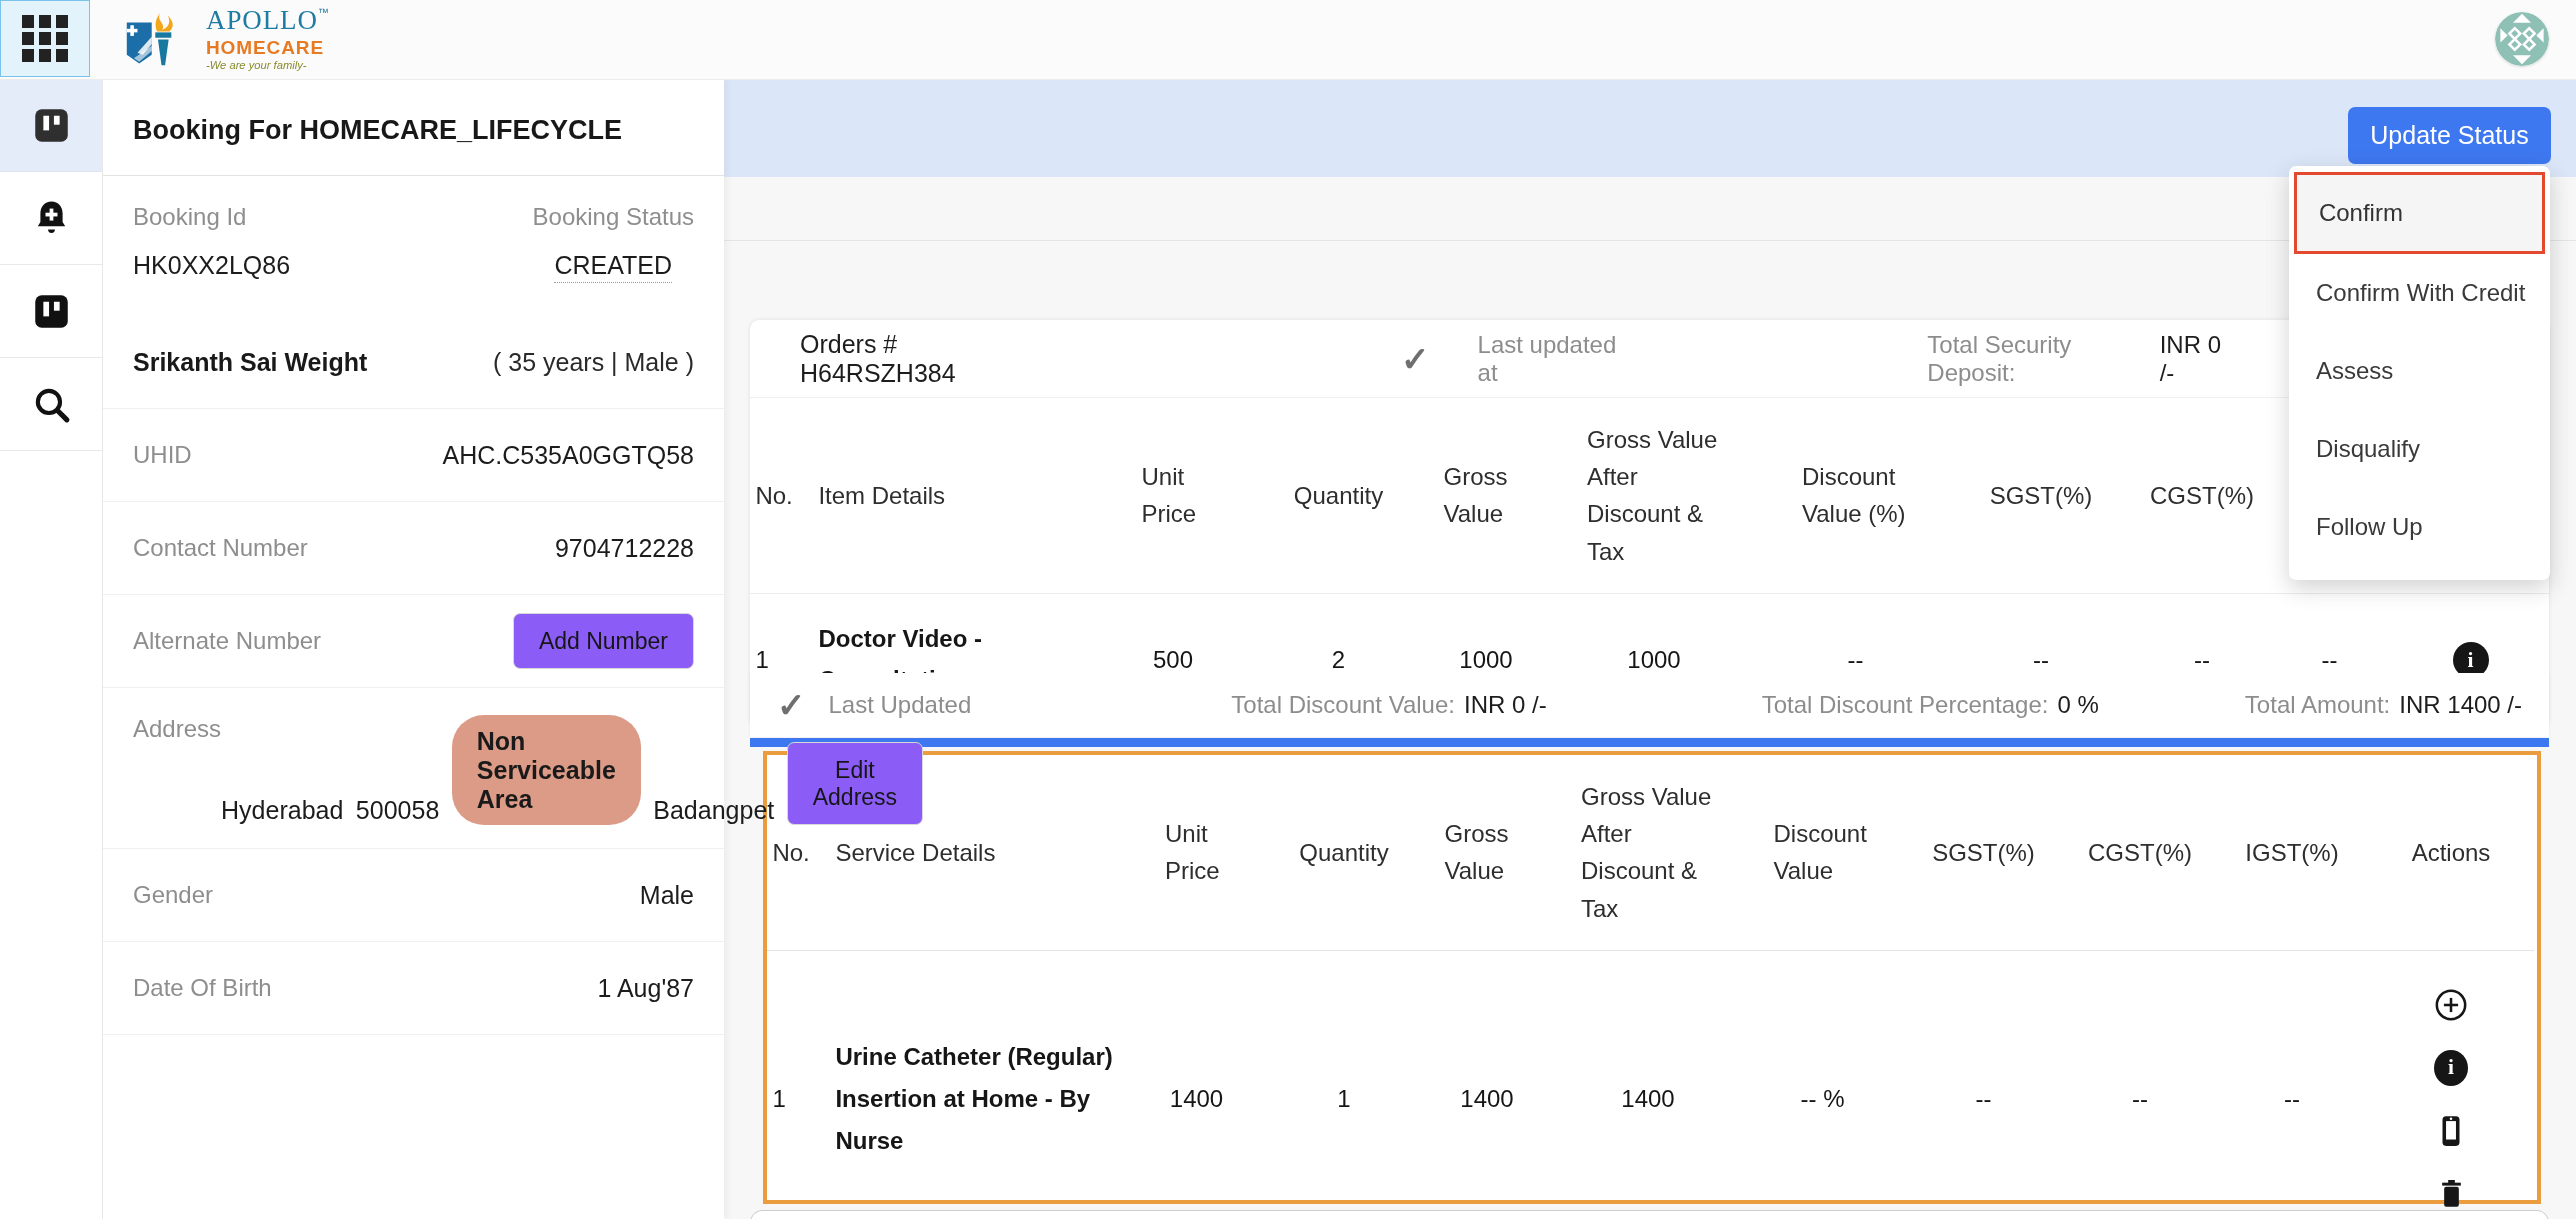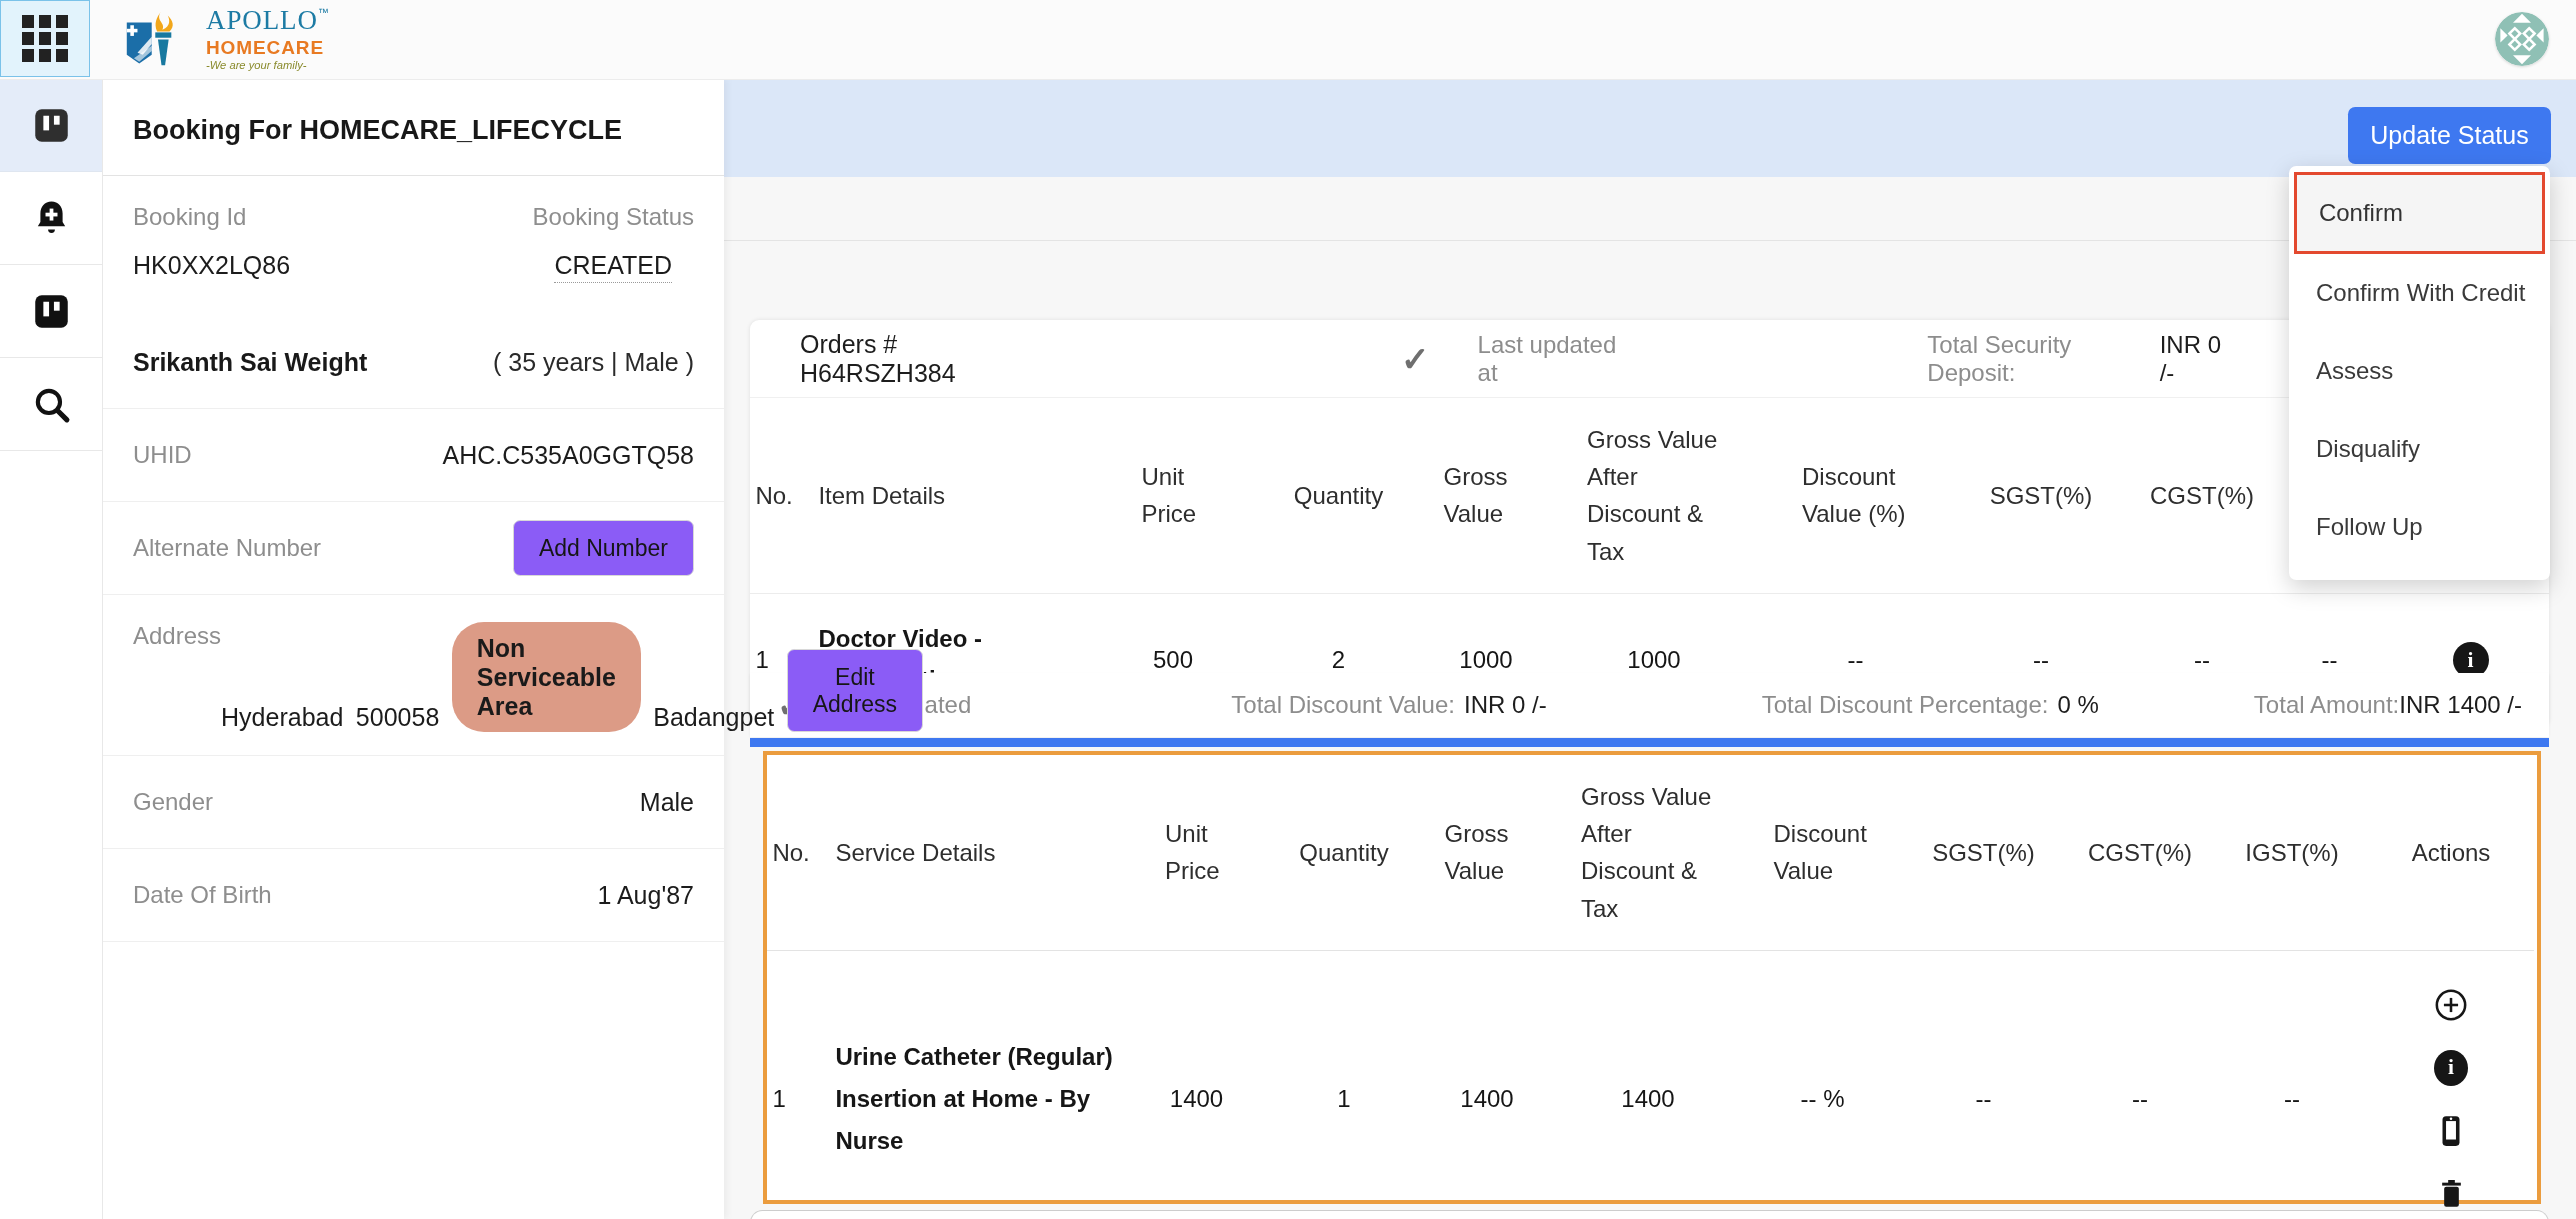--- a/index.html
+++ b/index.html
@@ -213,20 +213,24 @@
     <div class="brow row-name">
       <span class="name">Srikanth Sai Weight</span>
       <span class="meta">( 35 years | Male )</span>
     </div>
 
     <div class="brow row-kv">
       <span class="blabel">UHID</span>
       <span class="bvalue">AHC.C535A0GGTQ58</span>
     </div>
 
+    <div class="brow row-kv">
+      <span class="blabel">Contact Number</span>
+      <span class="bvalue">9704712228</span>
+    </div>
 
     <div class="brow row-kv">
       <span class="blabel">Alternate Number</span>
       <button class="btn-outline">Add Number</button>
     </div>
 
     <div class="brow row-address">
       <span class="blabel">Address</span>
       <div class="addr-col">
         <span class="bvalue">Hyderabad</span>
@@ -308,21 +312,21 @@
   </div>
 
   <div class="sumbar">
     <span class="check">✓</span>
     <span class="sum-label" style="margin-left:23px;">Last Updated</span>
     <span class="sum-label" style="margin-left:260px;">Total Discount Value:</span>
     <span class="dark" style="margin-left:9px;">INR 0 /-</span>
     <span class="sum-label" style="margin-left:215px;">Total Discount Percentage:</span>
     <span class="dark" style="margin-left:9px;">0 %</span>
     <span class="sum-label" style="margin-left:auto;">Total Amount:</span>
-    <span class="dark" style="">INR 1400 /-</span>
+    <span class="dark" style="margin-left:9px;">INR 1400 /-</span>
   </div>
   <div class="bluebar"></div>
 
   <div class="svc-wrap">
     <table class="dt t2">
       <colgroup>
         <col style="width:63px">
           <col style="width:295px">
           <col style="width:143px">
           <col style="width:152px">

